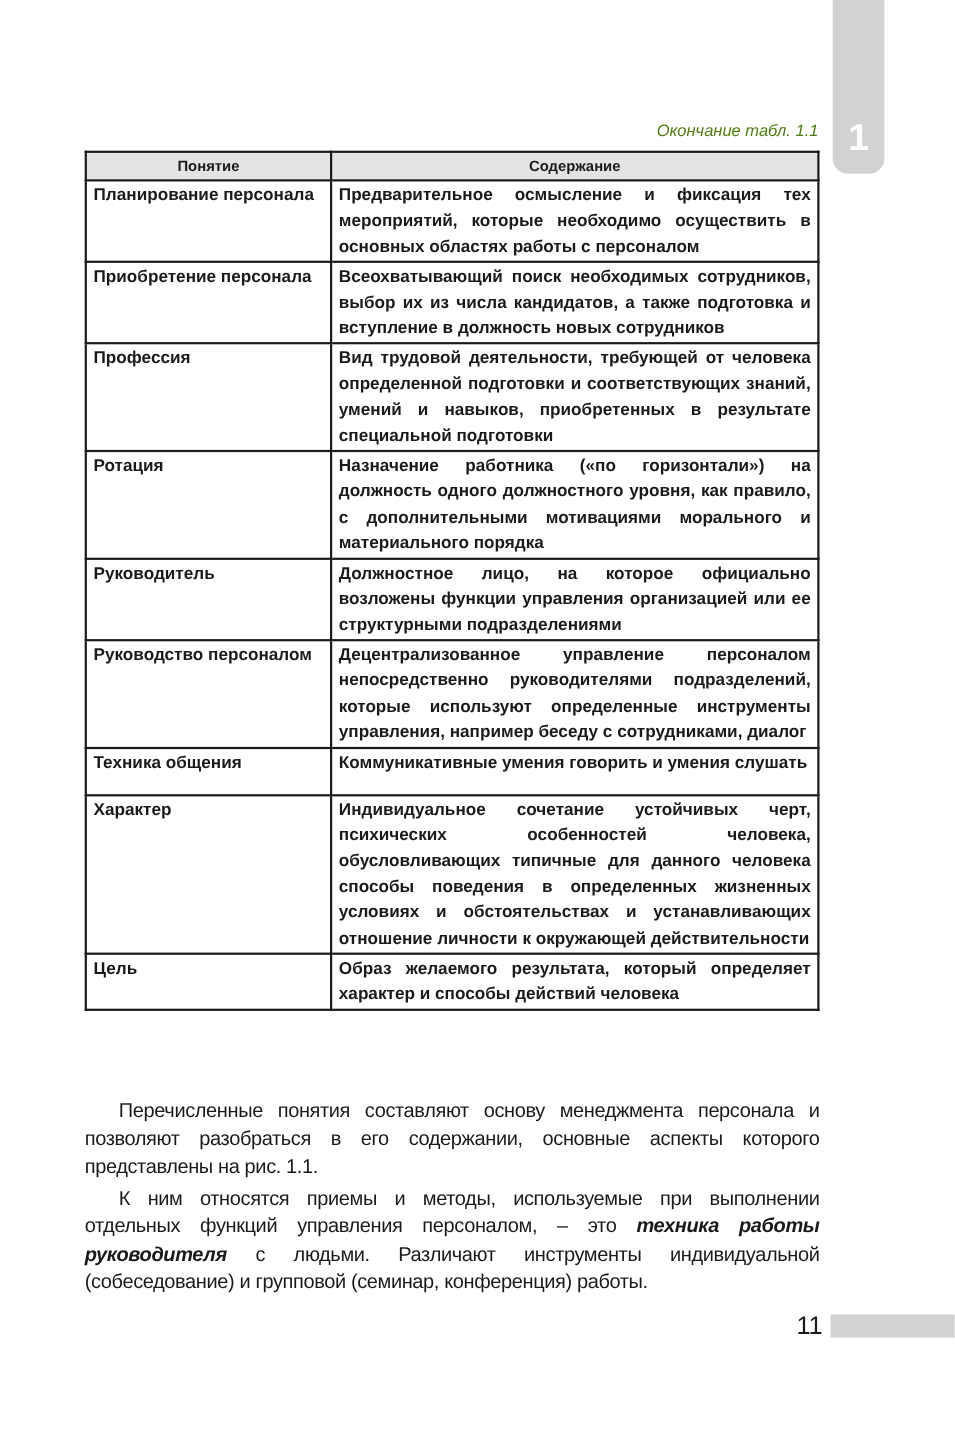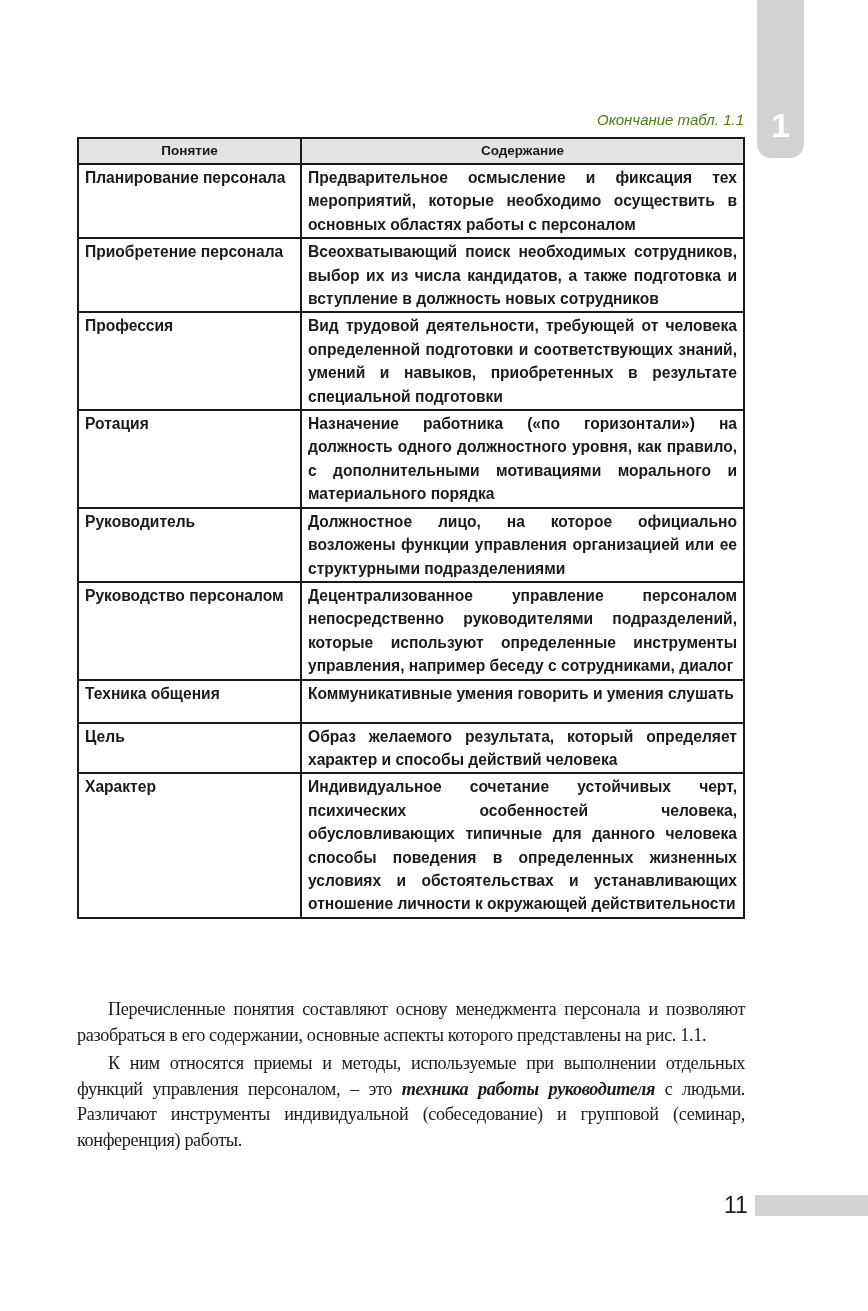--- a/index.html
+++ b/index.html
@@ -32,21 +32,21 @@
     table.terms th {
       background: #e4e4e5; font-weight: bold; font-size: 13.5px; text-align: center;
       height: 24px; line-height: 24px; padding: 0 22px;
     }
     table.terms td.term { width: 209px; }
     table.terms td.def { text-align: justify; }
     .body-text {
       position: absolute; left: 77px; width: 668px; font-size: 18.2px; line-height: 25.5px;
       text-align: justify; letter-spacing: -0.35px;
     }
-    .body-text p { margin: 0; text-indent: 31px; font-family: Liberation Serif, serif; }
+    .body-text p { margin: 0; text-indent: 31px; }
     .body-text b { font-style: italic; }
     .page-number {
       position: absolute; left: 724px; top: 1194px; font-size: 23px; line-height: 22px;
     }
     .page-bar {
       position: absolute; left: 755px; top: 1195px; width: 113px; height: 21px; background: #d1d2d4;
     }
   </style>
 </head>
 <body>
@@ -86,27 +86,27 @@
       <td class="def">Должностное лицо, на которое официально возложены функции управления организацией или ее структурными подразделениями</td>
     </tr>
     <tr style="height:94px">
       <td class="term">Руководство персоналом</td>
       <td class="def">Децентрализованное управление персоналом непосредственно руководителями подразделений, которые используют определенные инструменты управления, например беседу с сотрудниками, диалог</td>
     </tr>
     <tr style="height:43px">
       <td class="term">Техника общения</td>
       <td class="def">Коммуникативные умения говорить и умения слушать</td>
     </tr>
+    <tr style="height:138px">
+      <td class="term">Характер</td>
+      <td class="def">Индивидуальное сочетание устойчивых черт, психических особенностей человека, обусловливающих типичные для данного человека способы поведения в определенных жизненных условиях и обстоятельствах и устанавливающих отношение личности к окружающей действительности</td>
+    </tr>
     <tr style="height:48px">
       <td class="term">Цель</td>
       <td class="def">Образ желаемого результата, который определяет характер и способы действий человека</td>
-    </tr>
-    <tr style="height:138px">
-      <td class="term">Характер</td>
-      <td class="def">Индивидуальное сочетание устойчивых черт, психических особенностей человека, обусловливающих типичные для данного человека способы поведения в определенных жизненных условиях и обстоятельствах и устанавливающих отношение личности к окружающей действительности</td>
     </tr>
   </tbody>
 </table>
 
 <div class="body-text" style="top:997px">
   <p>Перечисленные понятия составляют основу менеджмента персонала и позволяют разобраться в его содержании, основные аспекты которого представлены на рис. 1.1.</p>
   <p style="margin-top:3px"><span>К ним относятся приемы и методы, используемые при выполнении отдельных функций управления персоналом, – это </span><b>техника работы руководителя</b><span> с людьми. Различают инструменты индивидуальной (собеседование) и групповой (семинар, конференция) работы.</span></p>
 </div>
 
 <div class="page-number">11</div>

